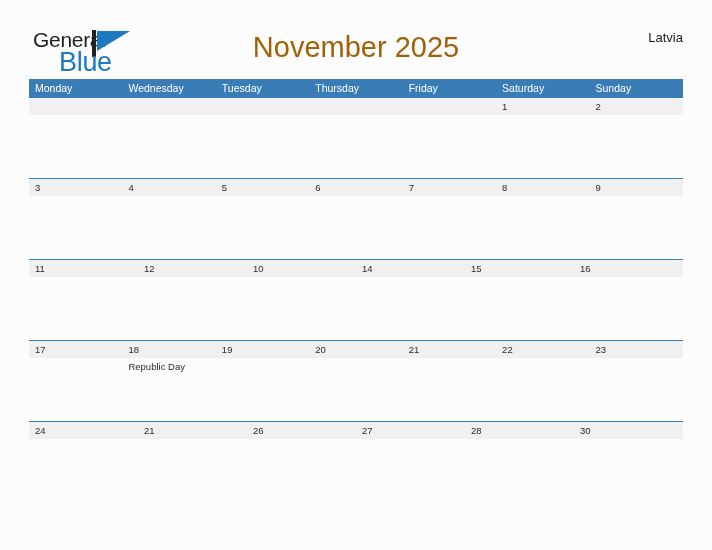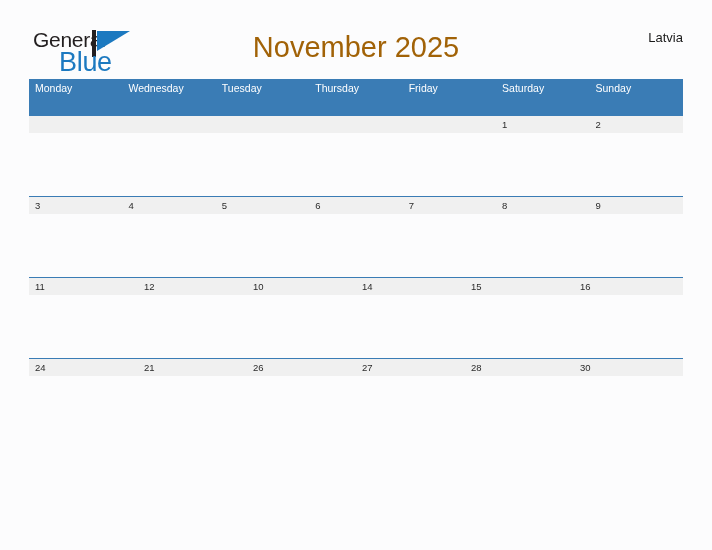--- a/index.html
+++ b/index.html
@@ -99,21 +99,21 @@
   
   .calendar {
     position: absolute;
     left: 29px;
     top: 79px;
     width: 654px;
   }
   .weekday-row {
     display: flex;
     background: #3a7cb5;
-    height: 36px;
+    height: 18px;
   }
   .weekday {
     flex: 1 1 0;
     color: #ffffff;
     font-size: 10.5px;
     line-height: 18px;
     padding-left: 6px;
     box-sizing: border-box;
     white-space: nowrap;
   }
@@ -243,20 +243,40 @@
         <div class="event-cell"></div>
         <div class="event-cell"></div>
         <div class="event-cell"></div>
         <div class="event-cell"></div>
         <div class="event-cell"></div>
         <div class="event-cell"></div>
         <div class="event-cell"></div>
       </div>
     </div>
 
+    <div class="week-row">
+      <div class="date-band">
+        <div class="day-cell">17</div>
+        <div class="day-cell">18</div>
+        <div class="day-cell">19</div>
+        <div class="day-cell">20</div>
+        <div class="day-cell">21</div>
+        <div class="day-cell">22</div>
+        <div class="day-cell">23</div>
+      </div>
+      <div class="event-band">
+        <div class="event-cell"></div>
+        <div class="event-cell">Republic Day</div>
+        <div class="event-cell"></div>
+        <div class="event-cell"></div>
+        <div class="event-cell"></div>
+        <div class="event-cell"></div>
+        <div class="event-cell"></div>
+      </div>
+    </div>
 
     <div class="week-row">
       <div class="date-band">
         <div class="day-cell">24</div>
         <div class="day-cell">21</div>
         <div class="day-cell">26</div>
         <div class="day-cell">27</div>
         <div class="day-cell">28</div>
         <div class="day-cell">30</div>
       </div>

